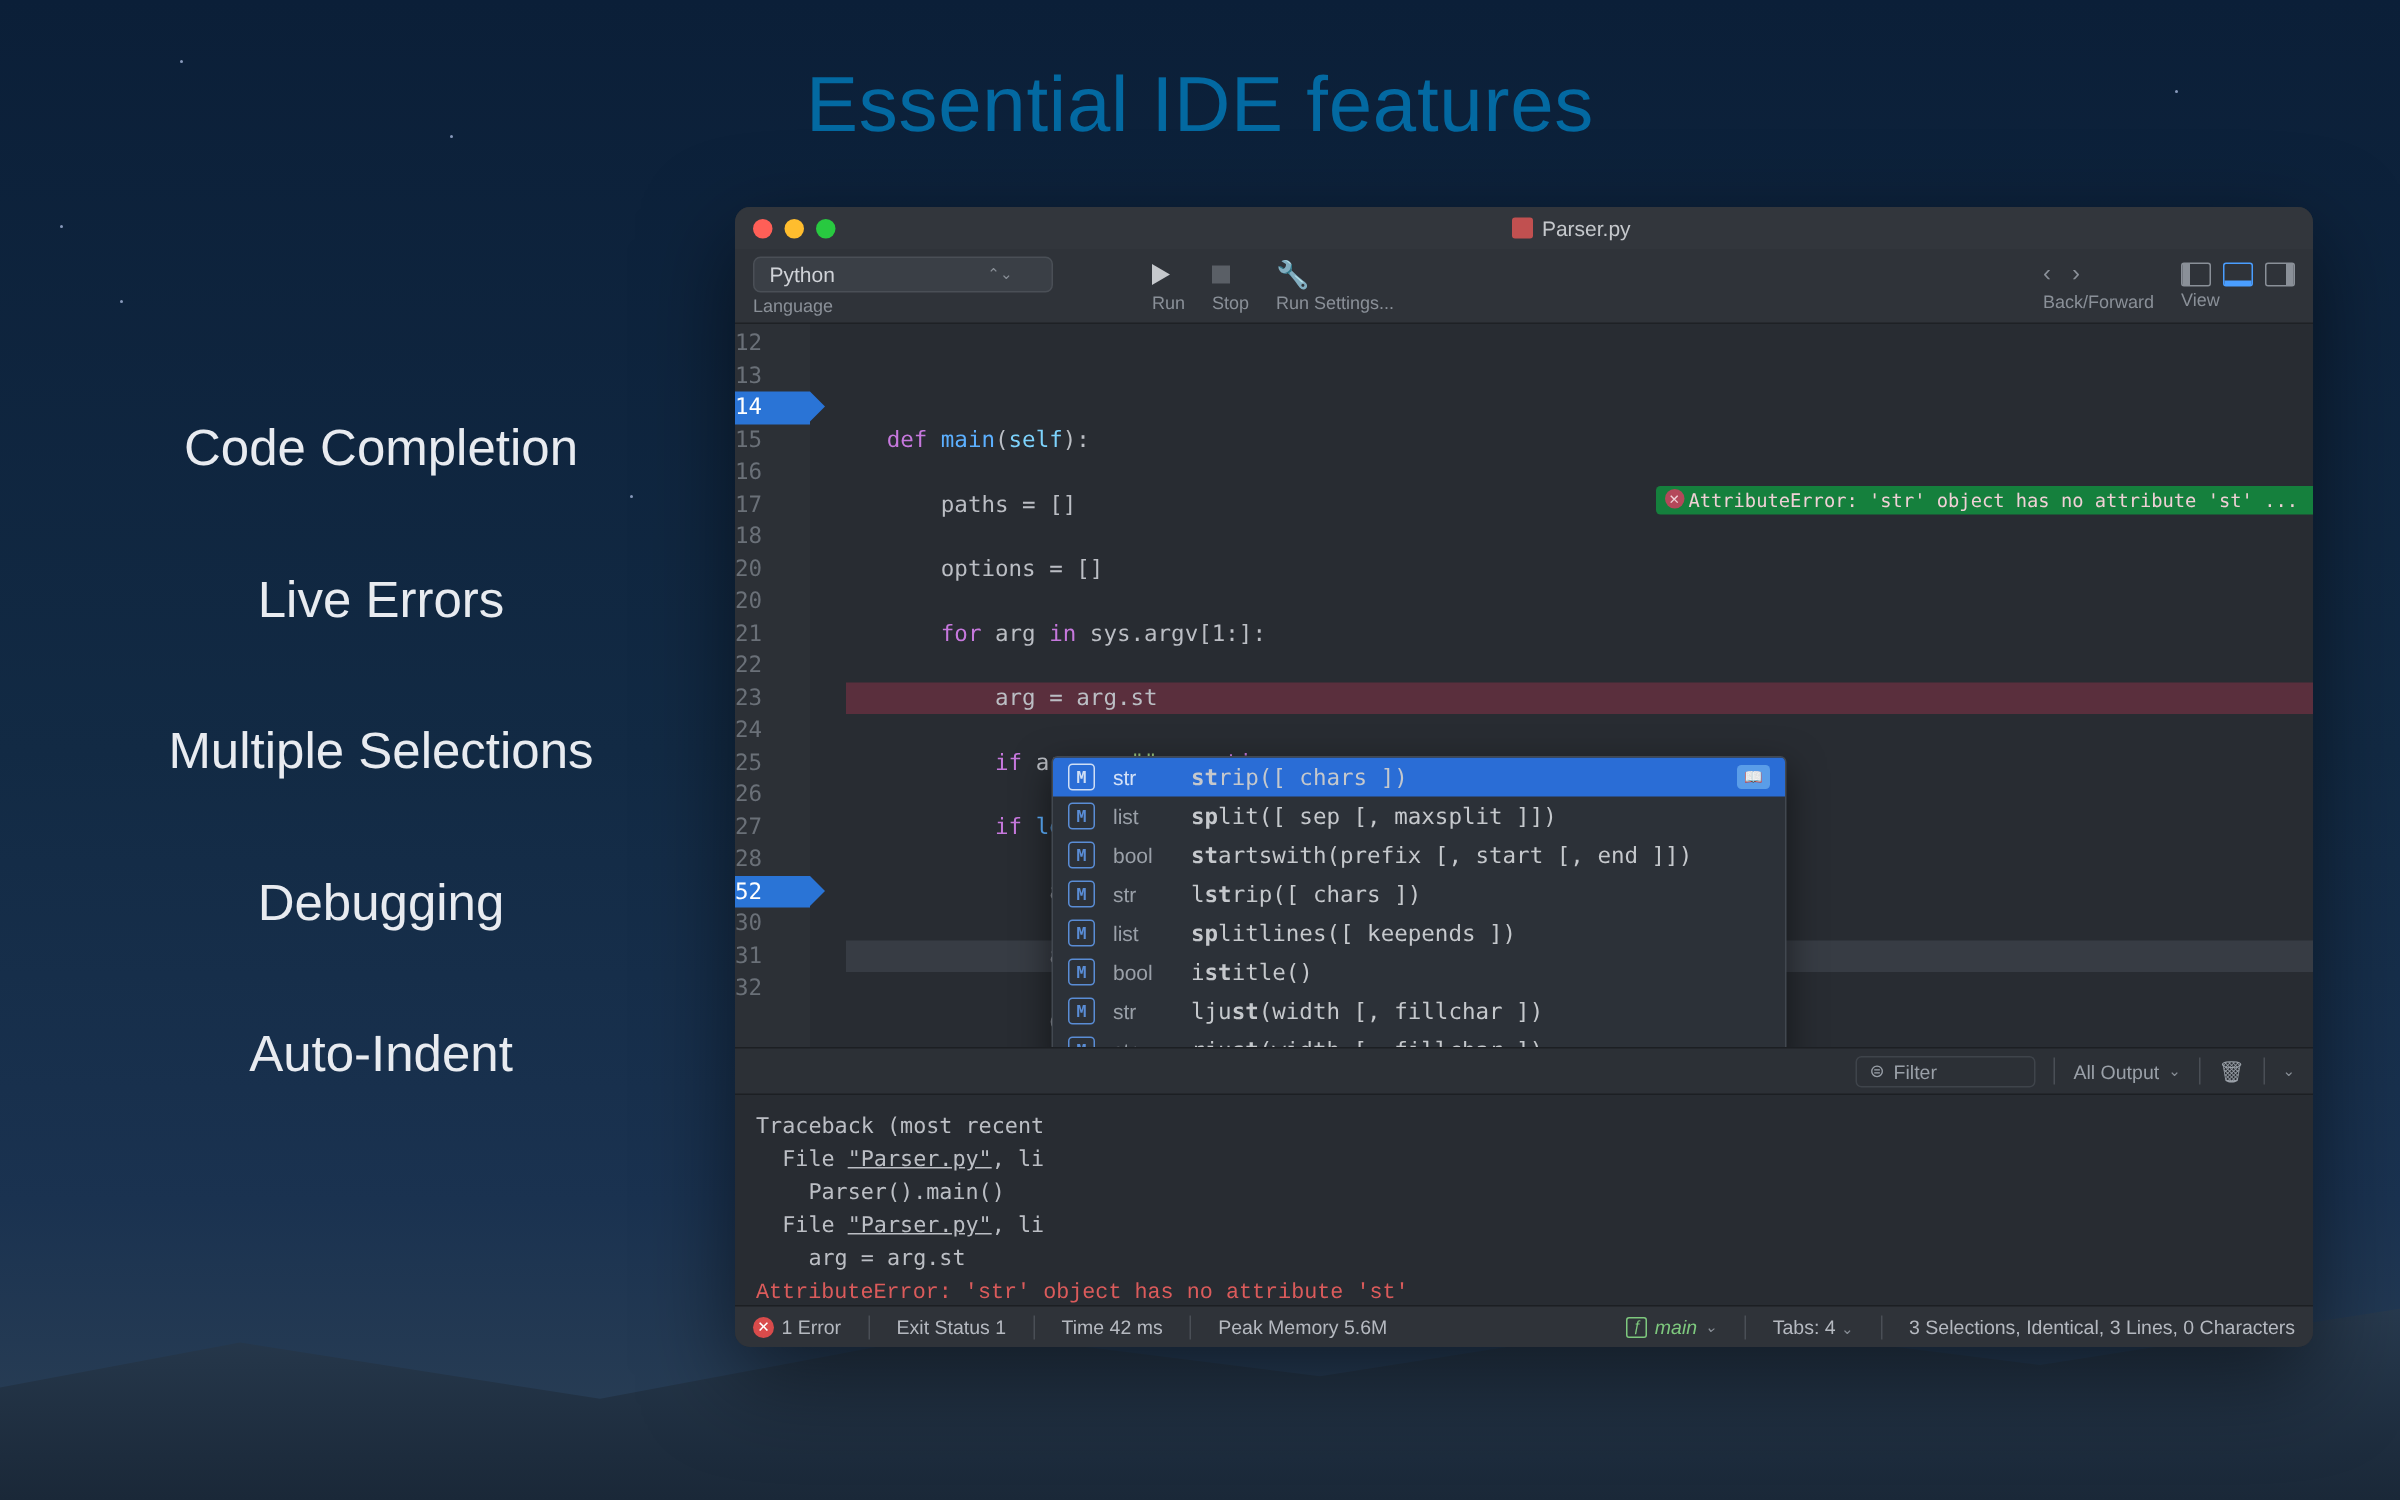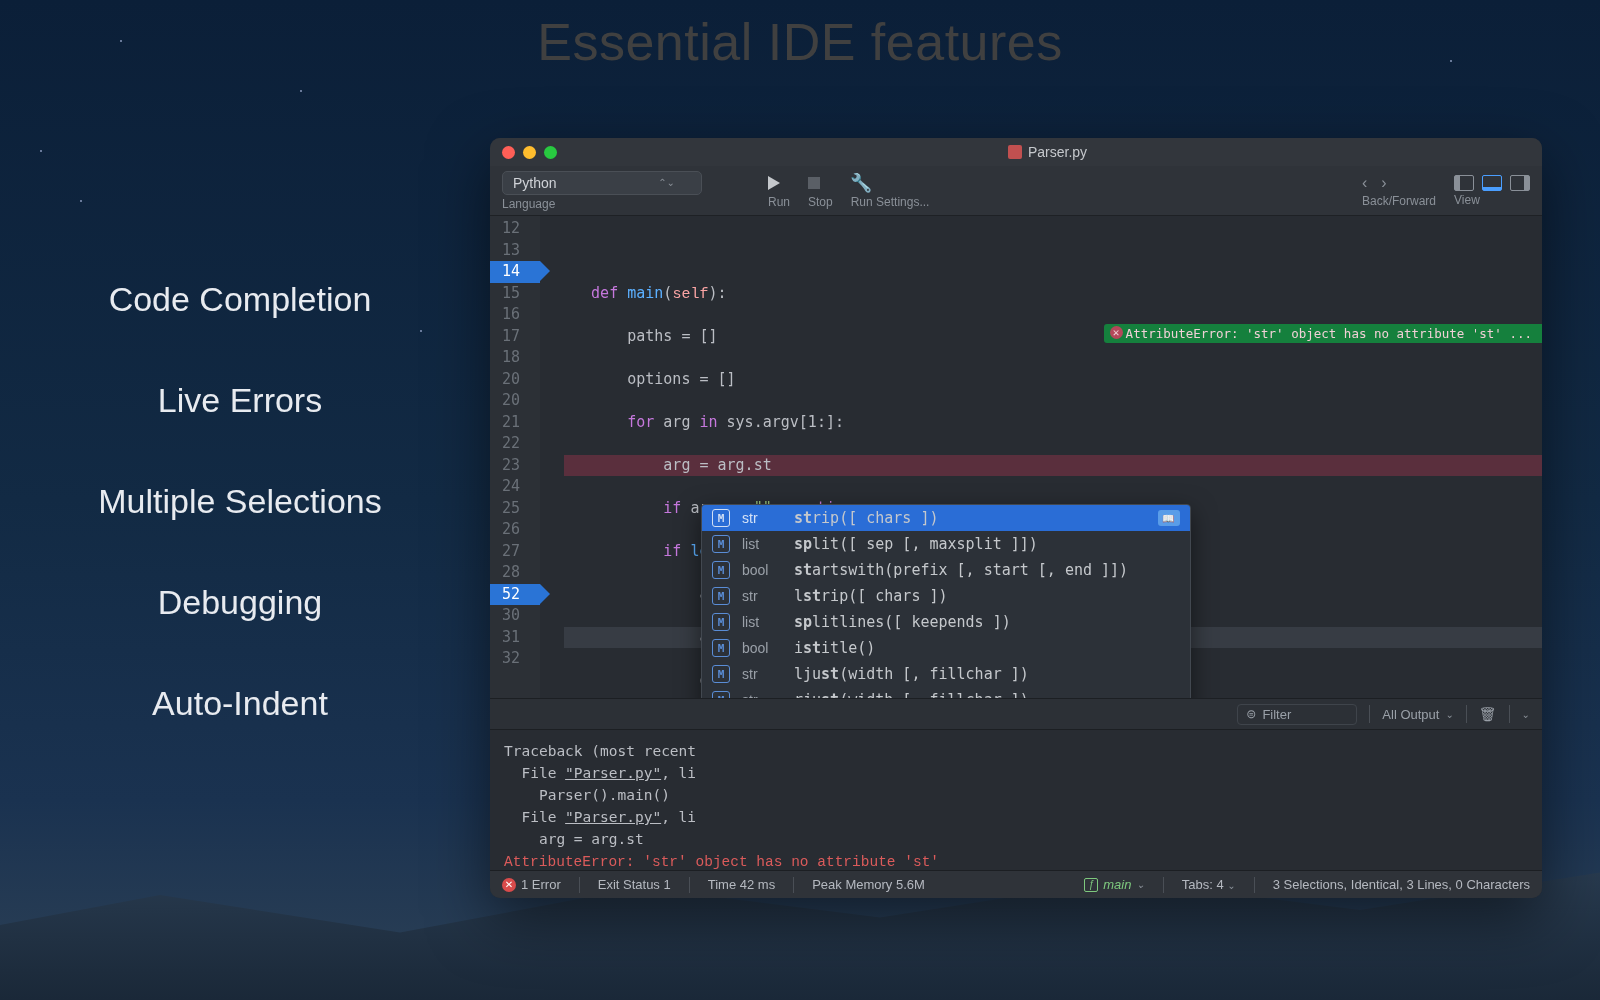--- a/index.html
+++ b/index.html
@@ -5,22 +5,22 @@
 * { margin:0; padding:0; box-sizing:border-box; }
 body {
   font-family:-apple-system,BlinkMacSystemFont,"Segoe UI",Helvetica,Arial,sans-serif;
   width:1600px; height:1000px;
   background:linear-gradient(180deg,#0b1f38 0%,#122a44 50%,#1a3250 80%,#2d4156 100%);
   position:relative; overflow:hidden;
 }
 .stars{position:absolute;top:0;left:0;right:0;height:600px;pointer-events:none;}
 .star{position:absolute;width:2px;height:2px;background:#8899bb;border-radius:50%;}
 .mountain{position:absolute;bottom:0;left:0;right:0;height:150px;background:linear-gradient(180deg,#2a3d52 0%,#1a2838 100%);clip-path:polygon(0 50%,10% 30%,25% 55%,40% 25%,55% 45%,70% 20%,85% 40%,100% 15%,100% 100%,0 100%);}
-.hero{position:absolute;top:12px;left:0;right:0;text-align:center;color:#404040;font-size:52px;font-weight:500;letter-spacing:0.5px;}
-.feature-list{position:absolute;top:280px;left:60px;width:360px;color:#e8ebf0;font-size:34px;font-weight:400;text-align:center;}
+.hero{position:absolute;top:40px;left:0;right:0;text-align:center;color:#0369a1;font-size:52px;font-weight:500;letter-spacing:0.5px;}
+.feature-list{position:absolute;top:280px;left:74px;width:360px;color:#e8ebf0;font-size:34px;font-weight:400;text-align:center;}
 .feature-list div{margin-bottom:62px;}
 .ide{position:absolute;top:138px;left:490px;width:1052px;height:760px;background:#2a2e33;border-radius:10px;box-shadow:0 20px 60px rgba(0,0,0,0.5);overflow:hidden;display:flex;flex-direction:column;}
 .titlebar{height:28px;display:flex;align-items:center;gap:8px;padding:0 12px;background:#32363c;}
 .dot{width:13px;height:13px;border-radius:50%;}
 .dot.r{background:#ff5f57;} .dot.y{background:#ffbd2e;} .dot.g{background:#28c940;}
 .titlecenter{flex:1;text-align:center;color:#c5c8cc;font-size:14px;display:flex;align-items:center;justify-content:center;gap:6px;}
 .file-icon{width:14px;height:14px;background:#c15050;border-radius:2px;display:inline-block;}
 .toolbar{height:50px;background:#2f3339;border-bottom:1px solid #1e2125;display:flex;align-items:center;padding:0 12px;gap:18px;font-size:12px;color:#9aa0a8;}
 .lang-select{background:#3a3f46;border:1px solid #4a4f56;border-radius:5px;padding:4px 26px 4px 10px;color:#d0d3d8;font-size:14px;width:200px;height:24px;display:flex;align-items:center;justify-content:space-between;}
 .tb-group{display:flex;flex-direction:column;gap:2px;}
@@ -32,29 +32,29 @@
 .tb-spacer{flex:1;}
 .nav-arrows{display:flex;gap:14px;align-items:center;color:#8a9098;}
 .chevron{font-size:16px;}
 .view-icons{display:flex;gap:8px;}
 .view-box{width:20px;height:16px;border:1.5px solid #8a9098;border-radius:2px;position:relative;}
 .view-box.split-l::before{content:"";position:absolute;left:0;top:0;bottom:0;width:5px;background:#8a9098;}
 .view-box.full{border-color:#4a9eff;}
 .view-box.full::after{content:"";position:absolute;inset:0;border-bottom:3px solid #4a9eff;}
 .view-box.split-r::before{content:"";position:absolute;right:0;top:0;bottom:0;width:5px;background:#8a9098;}
 .editor{flex:1;display:flex;background:#282c32;font-family:"SF Mono",Menlo,Consolas,monospace;font-size:15px;position:relative;overflow:hidden;}
-.gutter{width:50px;background:#2c3036;text-align:center;padding:2px 8px 2px 0;color:#6a7078;line-height:21.5px;user-select:none;}
+.gutter{width:50px;background:#2c3036;text-align:left;padding:2px 8px 2px 0;color:#6a7078;line-height:21.5px;user-select:none;}
 .gutter div{height:21.5px;}
 .ln-marker{background:#2a74d6;color:#fff;position:relative;margin-right:-8px;padding-right:8px;}
 .ln-marker::after{content:"";position:absolute;right:-10px;top:0;border-left:10px solid #2a74d6;border-top:10.75px solid transparent;border-bottom:10.75px solid transparent;}
 .code{flex:1;padding:2px 0 2px 24px;color:#bbbec4;line-height:21.5px;white-space:pre;}
 .code .line{height:21.5px;}
 .line.hl-err{background:#5a2f3d;}
 .line.hl-sel{background:#373c44;}
-.kw{color:#c678dd;} .fn{color:#5cb0ff;} .self{color:#fca5a5;font-family:Liberation Mono, monospace;} .num,.punc{color:#bbbec4;} .str{color:#98c379;}
+.kw{color:#c678dd;} .fn{color:#5cb0ff;} .self{color:#7dd3fc;} .num,.punc{color:#bbbec4;} .str{color:#98c379;}
 .err-badge{position:absolute;top:108px;right:0;background:#15803d;color:#f0d0d6;font-size:12.5px;padding:2px 10px 2px 22px;border-radius:3px 0 0 3px;display:flex;align-items:center;gap:6px;}
 .err-badge::before{content:"✕";position:absolute;left:6px;top:2px;font-size:11px;background:#b4485a;width:13px;height:13px;border-radius:50%;text-align:center;line-height:13px;}
 .autocomplete{position:absolute;top:288px;left:211px;width:490px;background:#2c3138;border:1px solid #424850;box-shadow:0 8px 24px rgba(0,0,0,0.5);border-radius:4px;overflow:hidden;z-index:10;font-family:"SF Mono",Menlo,monospace;font-size:15px;}
 .ac-row{display:flex;align-items:center;gap:12px;padding:3px 10px;height:26px;color:#c5c8cc;}
 .ac-row.sel{background:#2a6dd6;}
 .ac-icon{width:18px;height:18px;border:1.5px solid #5a8dd6;color:#5a8dd6;border-radius:3px;font-size:11px;font-weight:700;display:flex;align-items:center;justify-content:center;}
 .ac-row.sel .ac-icon{border-color:#d0dff5;color:#d0dff5;}
 .ac-type{width:40px;font-family:-apple-system,sans-serif;font-size:14px;color:#9aa0a8;}
 .ac-row.sel .ac-type{color:#d5e2f7;}
 .ac-name b{font-weight:700;}

